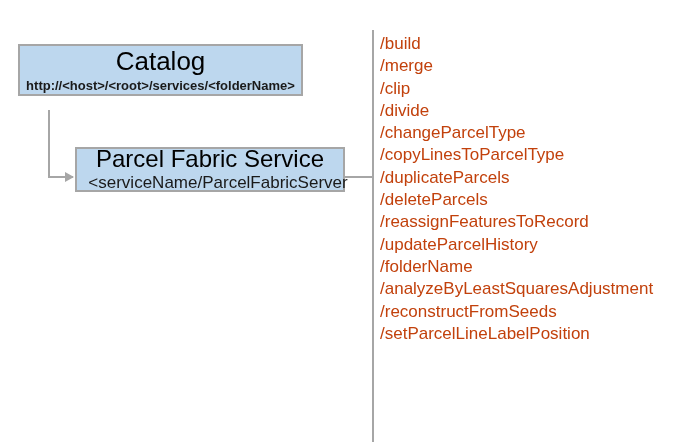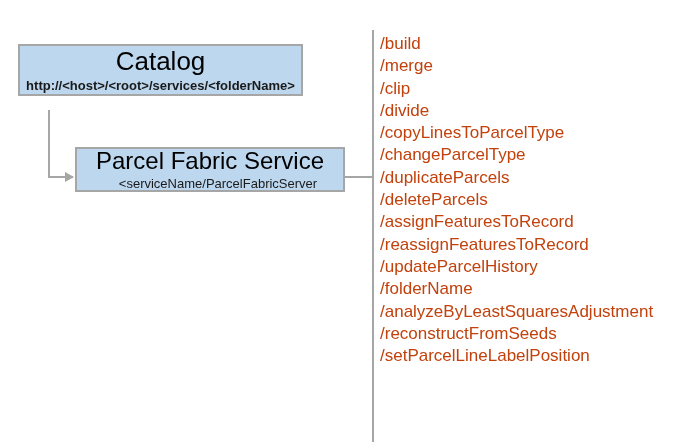--- a/index.html
+++ b/index.html
@@ -61,21 +61,21 @@
     left: 75px;
     top: 147px;
     width: 270px;
     height: 45px;
   }
   #node-service .node-title {
     font-size: 24px;
     margin-bottom: 2px;
   }
   #node-service .node-sub {
-    font-size: 13px;
+    font-size: 17px;
     margin-left: 16px;
   }
 
   
   .conn {
     position: absolute;
     background: #a6a6a6;
   }
   
   #conn-vert {
@@ -157,25 +157,24 @@
   <div id="conn-arrow"></div>
   <div class="conn" id="conn-stub"></div>
 
   <div id="divider"></div>
 
   <ul id="op-list">
     <li>/build</li>
     <li>/merge</li>
     <li>/clip</li>
     <li>/divide</li>
+    <li>/changeParcelType</li>
     <li>/copyLinesToParcelType</li>
-    <li>/changeParcelType</li>
     <li>/duplicateParcels</li>
     <li>/deleteParcels</li>
-    <li>/assignFeaturesToRecord</li>
     <li>/reassignFeaturesToRecord</li>
     <li>/updateParcelHistory</li>
     <li>/folderName</li>
     <li>/analyzeByLeastSquaresAdjustment</li>
     <li>/reconstructFromSeeds</li>
     <li>/setParcelLineLabelPosition</li>
   </ul>
 
 </div>
 

